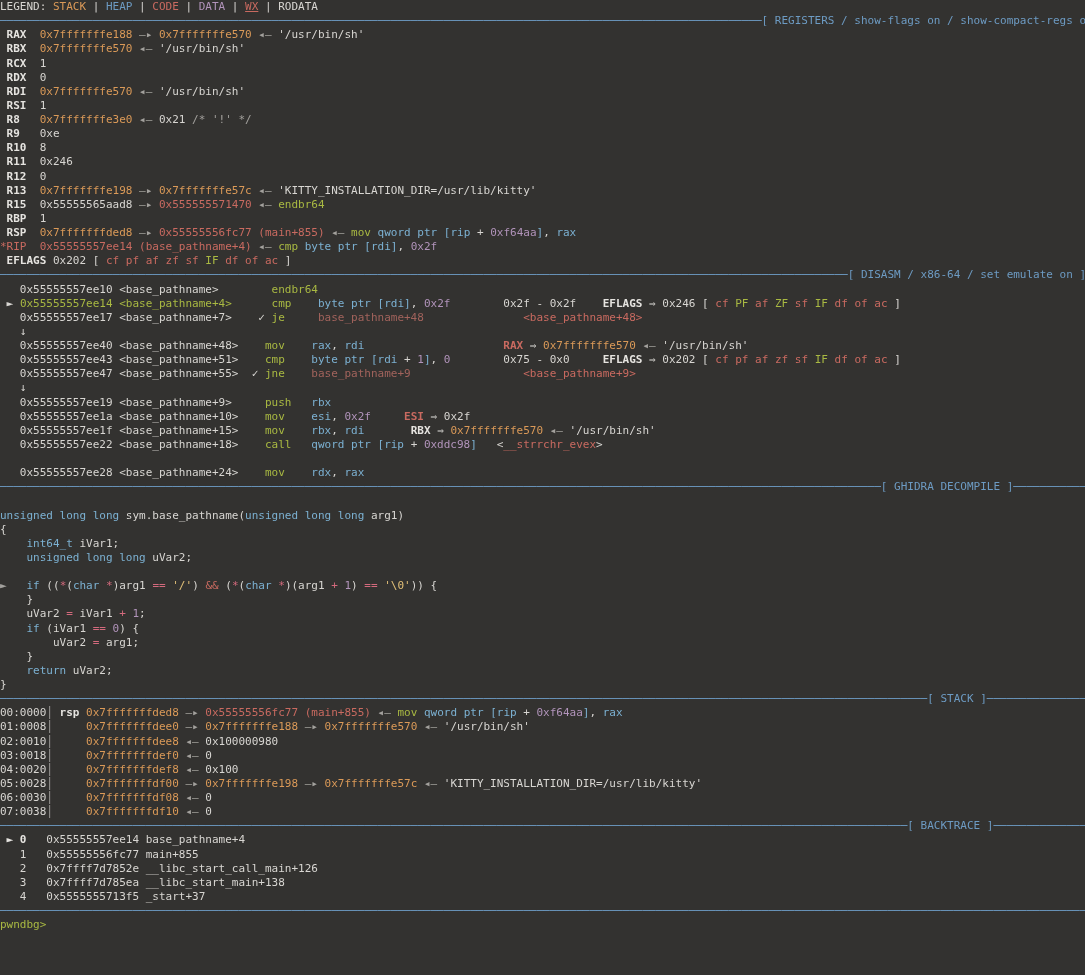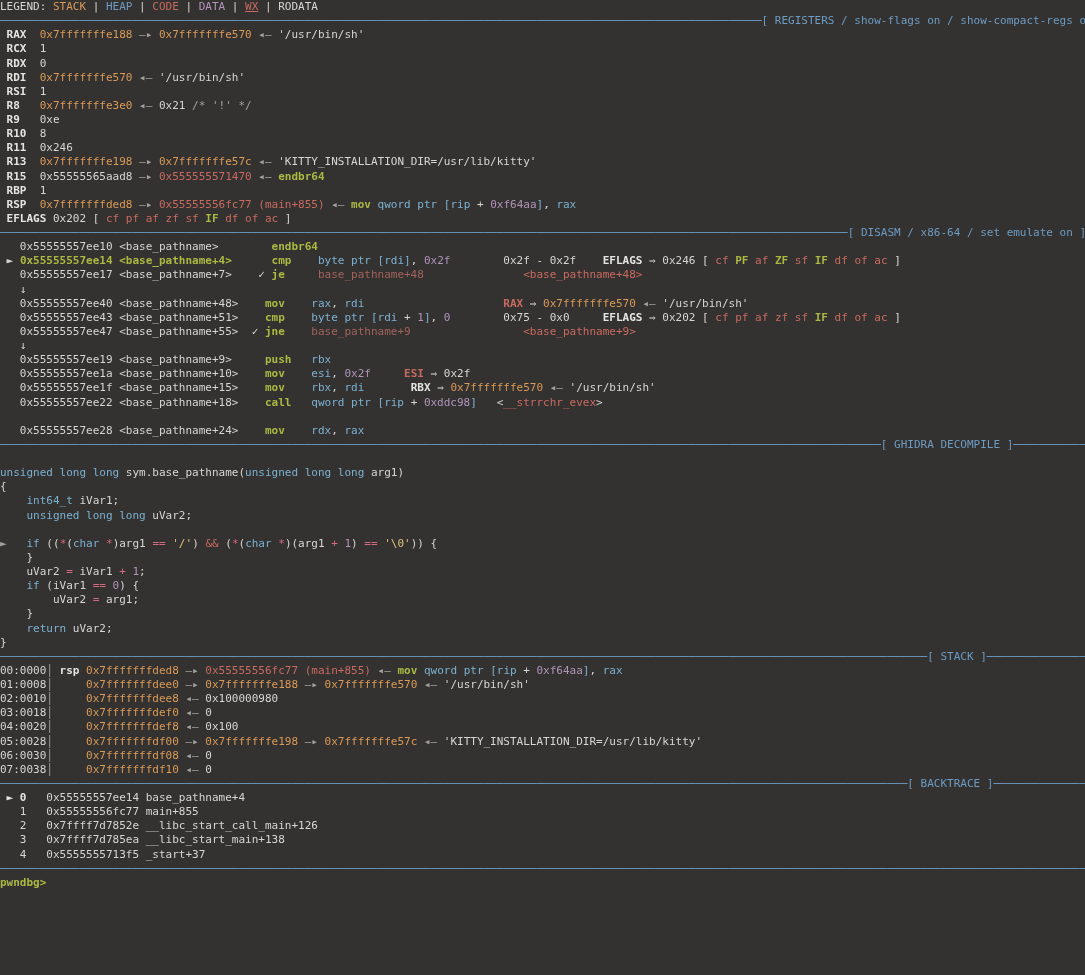--- a/index.html
+++ b/index.html
@@ -19,45 +19,48 @@
   .line span{white-space:pre;}
   .wh{color:var(--wh);}
   .whb{color:var(--whb);font-weight:bold;}
   .gy{color:var(--gy);}
   .or{color:var(--or);}
   .rd{color:var(--rd);}
   .rdb{color:var(--rd);font-weight:bold;}
   .rddim{color:var(--rddim);}
   .rdu{color:var(--rd);text-decoration:underline;margin-top:20px;}
   .pu{color:var(--pu);}
-  .gn{color:var(--gn);font-weight:bold;}
+  .gn{color:var(--gn);font-weight:normal;}
   .cy{color:var(--cy);margin-top:30px;}
   .bl{color:var(--bl);}
   .pk{color:var(--pk);}
   .gd{color:var(--gd);}
 </style>
 </head>
 <body>
 
 <div id="terminal" style="background: rgb(51, 50, 48);">
     <div class="line"><span class="wh">LEGEND: </span><span class="or">STACK</span><span class="wh"> | </span><span class="bl">HEAP</span><span class="wh"> | </span><span class="rd">CODE</span><span class="wh"> | </span><span class="pu">DATA</span><span class="wh"> | </span><span class="rdu">WX</span><span class="wh"> | </span><span class="wh">RODATA</span></div>
     <div class="line"><span class="bl">───────────────────────────────────────────────────────────────────────────────────────────────────────────────────[ REGISTERS / show-flags on / show-compact-regs off ]</span></div>
     <div class="line"><span class="whb"> RAX  </span><span class="or">0x7fffffffe188</span><span class="gy"> —▸ </span><span class="or">0x7fffffffe570</span><span class="gy"> ◂— </span><span class="wh">'/usr/bin/sh'</span></div>
+    <div class="line"><span class="whb"> RBX  </span><span class="or">0x7fffffffe570</span><span class="gy"> ◂— </span><span class="wh">'/usr/bin/sh'</span></div>
     <div class="line"><span class="whb"> RCX  </span><span class="wh">1</span></div>
     <div class="line"><span class="whb"> RDX  </span><span class="wh">0</span></div>
     <div class="line"><span class="whb"> RDI  </span><span class="or">0x7fffffffe570</span><span class="gy"> ◂— </span><span class="wh">'/usr/bin/sh'</span></div>
     <div class="line"><span class="whb"> RSI  </span><span class="wh">1</span></div>
     <div class="line"><span class="whb"> R8   </span><span class="or">0x7fffffffe3e0</span><span class="gy"> ◂— </span><span class="wh">0x21</span><span class="gy"> /* '!' */</span></div>
     <div class="line"><span class="whb"> R9   </span><span class="wh">0xe</span></div>
     <div class="line"><span class="whb"> R10  </span><span class="wh">8</span></div>
     <div class="line"><span class="whb"> R11  </span><span class="wh">0x246</span></div>
+    <div class="line"><span class="whb"> R12  </span><span class="wh">0</span></div>
     <div class="line"><span class="whb"> R13  </span><span class="or">0x7fffffffe198</span><span class="gy"> —▸ </span><span class="or">0x7fffffffe57c</span><span class="gy"> ◂— </span><span class="wh">'KITTY_INSTALLATION_DIR=/usr/lib/kitty'</span></div>
     <div class="line"><span class="whb"> R15  </span><span class="wh">0x55555565aad8</span><span class="gy"> —▸ </span><span class="rd">0x555555571470</span><span class="gy"> ◂— </span><span class="gn">endbr64</span></div>
     <div class="line"><span class="whb"> RBP  </span><span class="wh">1</span></div>
     <div class="line"><span class="whb"> RSP  </span><span class="or">0x7fffffffded8</span><span class="gy"> —▸ </span><span class="rd">0x55555556fc77 (main+855)</span><span class="gy"> ◂— </span><span class="gn">mov</span><span class="wh"> </span><span class="cy">qword ptr [rip </span><span class="wh">+ </span><span class="pu">0xf64aa</span><span class="cy">]</span><span class="wh">, </span><span class="cy">rax</span></div>
+    <div class="line"><span class="rd">*RIP</span><span class="wh">  </span><span class="rd">0x55555557ee14 (base_pathname+4)</span><span class="gy"> ◂— </span><span class="gn">cmp</span><span class="wh"> </span><span class="cy">byte ptr [rdi]</span><span class="wh">, </span><span class="pu">0x2f</span></div>
     <div class="line"><span class="whb"> EFLAGS</span><span class="wh"> 0x202 [ </span><span class="rd">cf pf af zf sf </span><span class="gn">IF</span><span class="rd"> df of ac</span><span class="wh"> ]</span></div>
     <div class="line"><span class="bl">────────────────────────────────────────────────────────────────────────────────────────────────────────────────────────────────[ DISASM / x86-64 / set emulate on ]</span></div>
     <div class="line"><span class="wh">   0x55555557ee10 &lt;base_pathname&gt;        </span><span class="gn">endbr64</span></div>
     <div class="line"><span class="wh"> ► </span><span class="gn">0x55555557ee14 &lt;base_pathname+4&gt;</span><span class="wh">      </span><span class="gn">cmp</span><span class="wh">    </span><span class="cy">byte ptr [rdi]</span><span class="wh">, </span><span class="pu">0x2f</span><span class="wh">        0x2f - 0x2f    </span><span class="whb">EFLAGS</span><span class="wh"> ⇒ 0x246 [ </span><span class="rd">cf </span><span class="gn">PF</span><span class="rd"> af </span><span class="gn">ZF</span><span class="rd"> sf </span><span class="gn">IF</span><span class="rd"> df of ac</span><span class="wh"> ]</span></div>
     <div class="line"><span class="wh">   0x55555557ee17 &lt;base_pathname+7&gt;    </span><span class="wh">✓ </span><span class="gn">je</span><span class="wh">     </span><span class="rddim">base_pathname+48</span><span class="wh">               </span><span class="rd">&lt;base_pathname+48&gt;</span></div>
     <div class="line"><span class="wh">   ↓</span></div>
     <div class="line"><span class="wh">   0x55555557ee40 &lt;base_pathname+48&gt;    </span><span class="gn">mov</span><span class="wh">    </span><span class="cy">rax</span><span class="wh">, </span><span class="cy">rdi</span><span class="wh">                     </span><span class="rdb">RAX</span><span class="wh"> ⇒ </span><span class="or">0x7fffffffe570</span><span class="gy"> ◂— </span><span class="wh">'/usr/bin/sh'</span></div>
     <div class="line"><span class="wh">   0x55555557ee43 &lt;base_pathname+51&gt;    </span><span class="gn">cmp</span><span class="wh">    </span><span class="cy">byte ptr [rdi </span><span class="wh">+ </span><span class="pu">1</span><span class="cy">]</span><span class="wh">, </span><span class="pu">0</span><span class="wh">        0x75 - 0x0     </span><span class="whb">EFLAGS</span><span class="wh"> ⇒ 0x202 [ </span><span class="rd">cf pf af zf sf </span><span class="gn">IF</span><span class="rd"> df of ac</span><span class="wh"> ]</span></div>
     <div class="line"><span class="wh">   0x55555557ee47 &lt;base_pathname+55&gt;  </span><span class="wh">✓ </span><span class="gn">jne</span><span class="wh">    </span><span class="rddim">base_pathname+9</span><span class="wh">                 </span><span class="rd">&lt;base_pathname+9&gt;</span></div>
     <div class="line"><span class="wh">   ↓</span></div>

